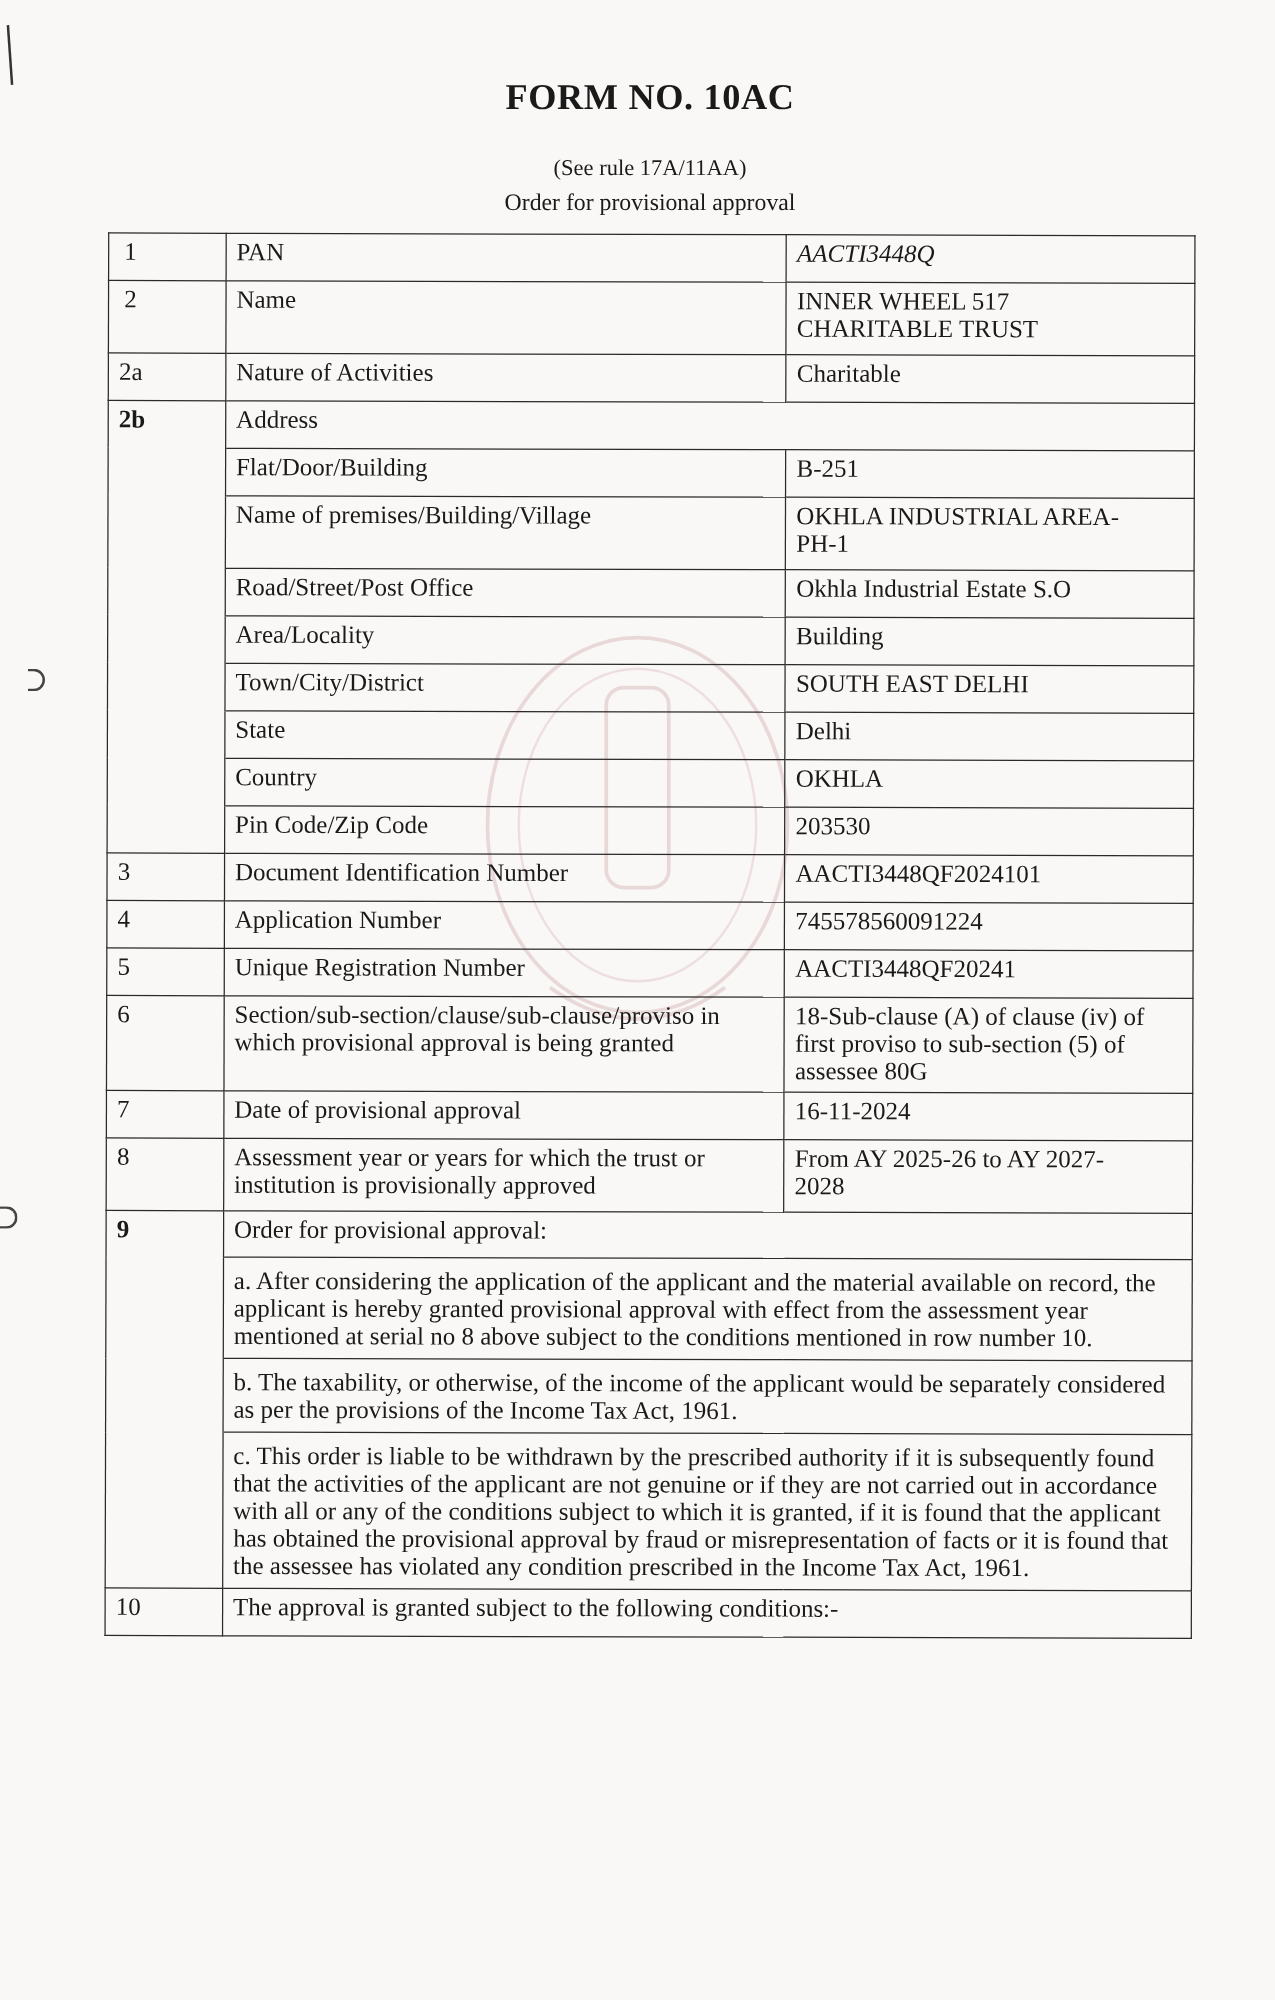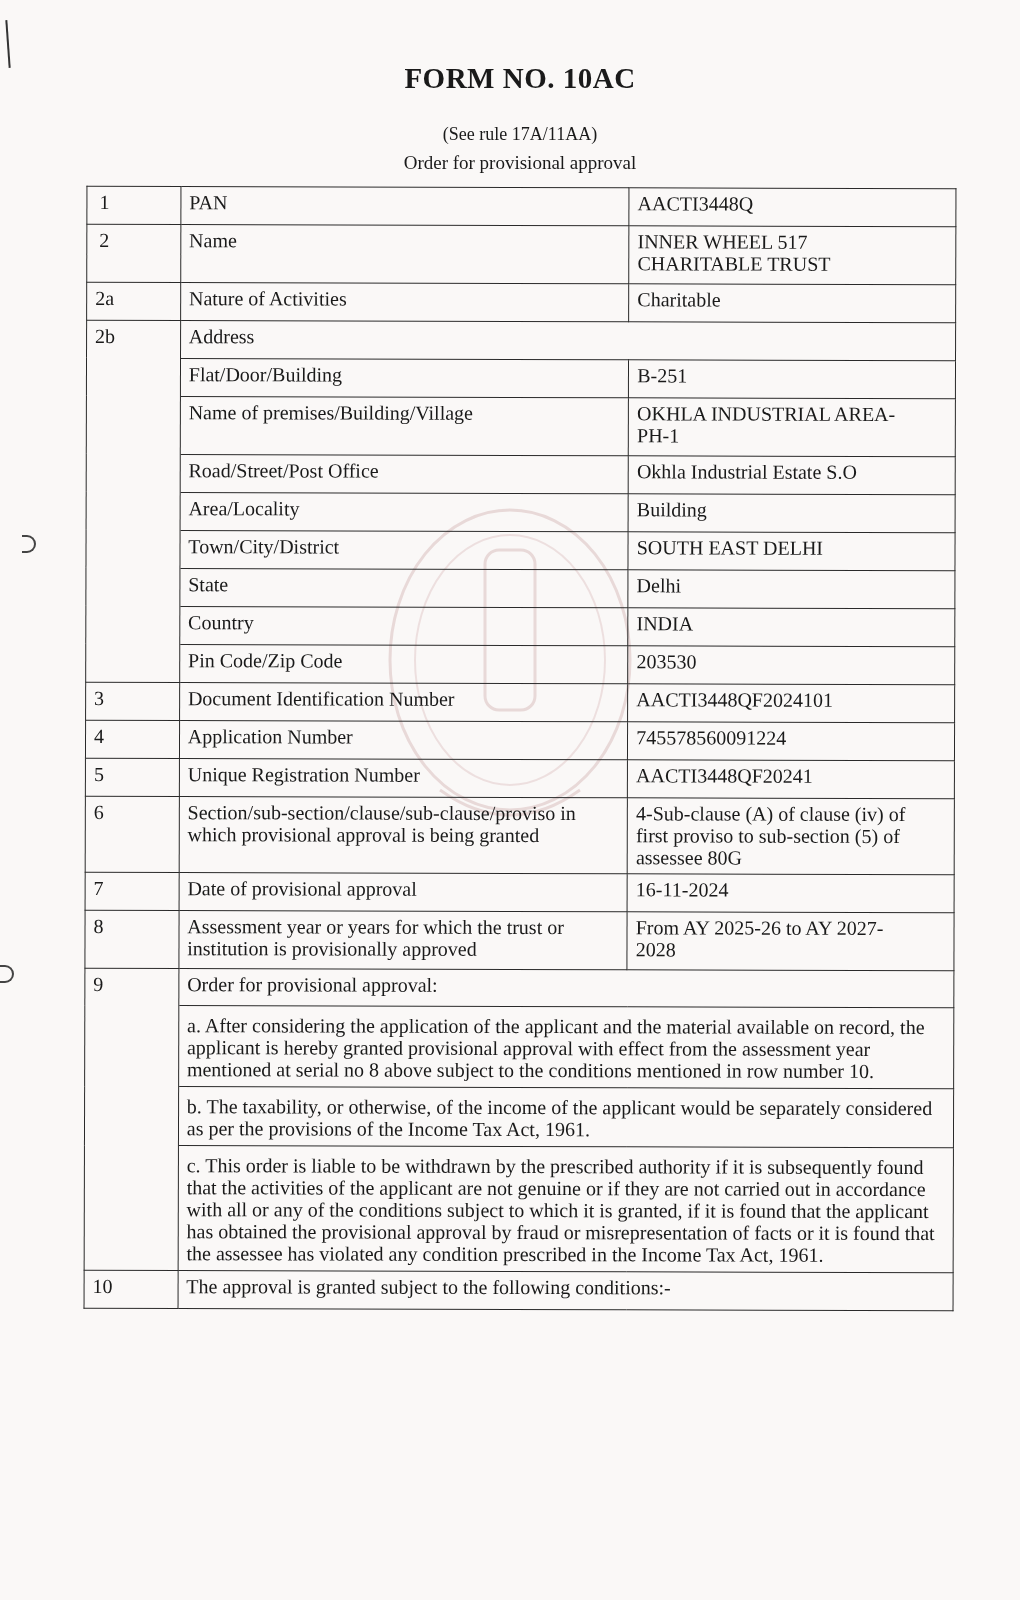--- a/index.html
+++ b/index.html
@@ -16,24 +16,24 @@
   .hole-2 { left: 0px; top: 965px; }
 
   .title { position: absolute; top: 62px; left: 0; width: 1040px; text-align: center; font-size: 29px; font-weight: bold; letter-spacing: 0.5px; }
   .subtitle { position: absolute; top: 124px; left: 0; width: 1040px; text-align: center; font-size: 18px; }
   .subtitle2 { position: absolute; top: 152px; left: 0; width: 1040px; text-align: center; font-size: 19px; }
 
   .form-table { position: absolute; left: 85px; top: 187px; width: 870px; border-collapse: collapse; font-size: 20px; transform: rotate(0.15deg); }
   .form-table td { border: 1.6px solid #2a2a2a; vertical-align: top; padding: 4px 8px 3px 8px; line-height: 22px; }
   .col-no { width: 70px; padding-left: 12px !important; }
   .col-label { width: 418px; }
-  .col-value { width: 300px; }
+  .col-value { width: 300px; font-style: italic; }
   .noborder-tb { border-top: none !important; border-bottom: none !important; }
   .noborder-t { border-top: none !important; }
-  .noborder-b { border-bottom: none !important; }
+  .noborder-b { border-bottom: none !important; font-weight: bold; }
   .h-tall { height: 50px; }
   .h-std { height: 30px; }
   .h-70 { height: 68px; }
   .para { line-height: 22px; padding-top: 8px !important; padding-bottom: 6px !important; }
 
   .seal { position: absolute; left: 380px; top: 490px; width: 260px; height: 380px; pointer-events: none; opacity: 0.35; }
 </style>
 </head>
 <body>
 
@@ -105,21 +105,21 @@
     <td>SOUTH EAST DELHI</td>
   </tr>
   <tr>
     <td class="noborder-tb"></td>
     <td class="h-std">State</td>
     <td>Delhi</td>
   </tr>
   <tr>
     <td class="noborder-tb"></td>
     <td class="h-std">Country</td>
-    <td>INDIA</td>
+    <td>OKHLA</td>
   </tr>
   <tr>
     <td class="noborder-t"></td>
     <td class="h-std">Pin Code/Zip Code</td>
     <td>203530</td>
   </tr>
   <tr>
     <td class="h-std">3</td>
     <td>Document Identification Number</td>
     <td>AACTI3448QF2024101</td>
@@ -134,21 +134,21 @@
     <td>Unique Registration Number</td>
     <td>AACTI3448QF20241</td>
   </tr>
   <tr>
     <td class="h-70">6</td>
     <td>
       <div>Section/sub-section/clause/sub-clause/proviso in</div>
       <div>which provisional approval is being granted</div>
     </td>
     <td>
-      <div>4-Sub-clause (A) of clause (iv) of</div>
+      <div>18-Sub-clause (A) of clause (iv) of</div>
       <div>first proviso to sub-section (5) of</div>
       <div>assessee 80G</div>
     </td>
   </tr>
   <tr>
     <td class="h-std">7</td>
     <td>Date of  provisional approval</td>
     <td>16-11-2024</td>
   </tr>
   <tr>

